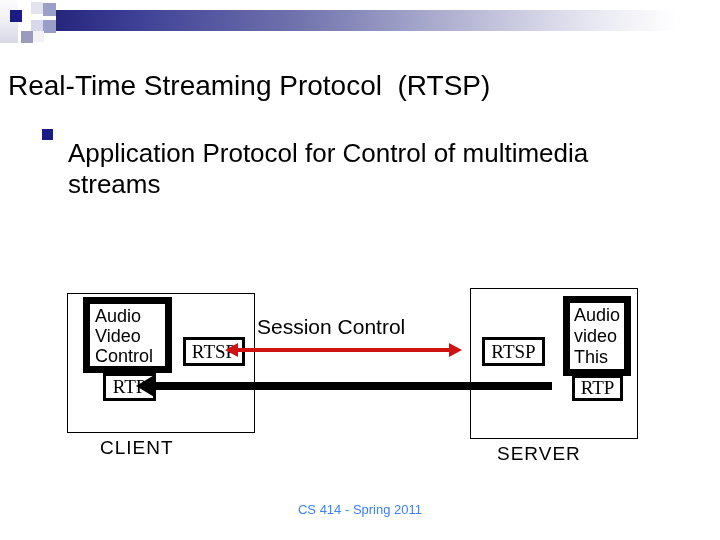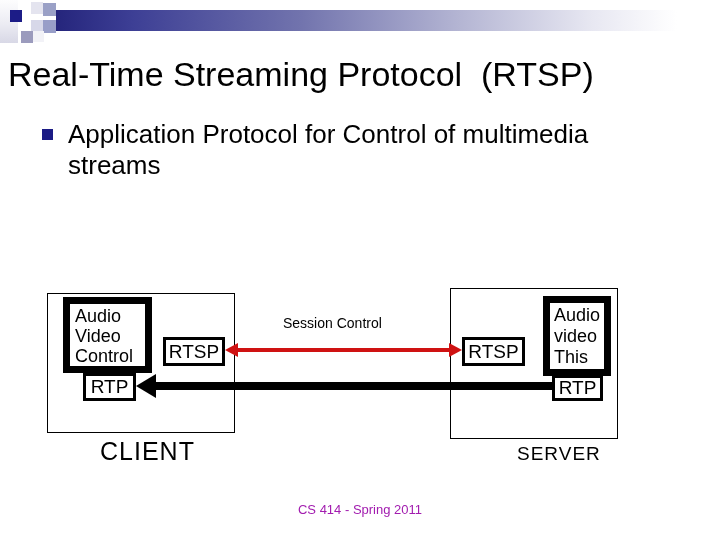--- a/index.html
+++ b/index.html
@@ -25,70 +25,70 @@
   .sq-navy{left:10px;top:10px;width:12px;height:12px;background:#1c1c87;}
   .sq-a{left:31px;top:2px;width:12px;height:12px;background:#e4e4ef;}
   .sq-b{left:43px;top:3px;width:13px;height:13px;background:#9aa0c6;}
   .sq-c{left:31px;top:20px;width:12px;height:12px;background:#d7d8e9;}
   .sq-d{left:43px;top:20px;width:13px;height:13px;background:#989ec8;}
   .sq-e{left:21px;top:31px;width:12px;height:12px;background:#9b9bbd;}
   .sq-f{left:33px;top:31px;width:11px;height:11px;background:#f2f2f7;}
 
   
   .title{
-    position:absolute;left:8px;top:54px;width:706px;
-    font-size:34px;line-height:40px;white-space:pre-wrap;
+    position:absolute;left:8px;top:66px;width:706px;
+    font-size:28px;line-height:40px;white-space:pre-wrap;
     color:#000;
   }
 
   
   .bullets{position:absolute;left:42px;top:119px;width:628px;}
   .bullet-item{display:flex;align-items:flex-start;}
   .bullet-item + .bullet-item{margin-top:15px;}
   .bullet-marker{
     flex:0 0 auto;width:11px;height:11px;background:#1b1b85;
     margin-top:10px;margin-right:15px;
   }
-  .bullet-text{font-size:26px;line-height:31px;max-width:600px;}
+  .bullet-text{font-size:26px;line-height:31px;max-width:600px;margin-top:19px;}
   .em-red{color:#dd1111;font-weight:bold;}
 
   
-  .box{position:absolute;box-sizing:border-box;background:#fff;}
+  .box{position:absolute;box-sizing:border-box;background:#fff;margin-left:20px;}
   .thin{border:1.5px solid #000;}
   .mid{border:3px solid #000;}
   .thick{border:7px solid #000;}
   .client-box{left:47px;top:293px;width:188px;height:140px;background:transparent;}
   .server-box{left:450px;top:288px;width:168px;height:151px;background:transparent;}
   .decoder-box{left:63px;top:297px;width:89px;height:76px;font-size:18px;line-height:20px;padding:2px 0 0 5px;}
   .coder-box{left:543px;top:296px;width:68px;height:80px;font-size:18px;line-height:21px;padding:2px 0 0 4px;}
   .rtsp-client{left:163px;top:337px;width:62px;height:29px;}
   .rtsp-server{left:462px;top:337px;width:63px;height:29px;}
   .rtp-client{left:83px;top:373px;width:53px;height:28px;}
   .rtp-server{left:552px;top:375px;width:51px;height:26px;}
-  .label-box{display:flex;align-items:center;justify-content:center;font-size:19px;}
-  .session-label{position:absolute;left:283px;top:315px;font-size:14px;}
-  .client-label{position:absolute;left:100px;top:437px;font-size:25px;letter-spacing:1px;}
-  .server-label{position:absolute;left:497px;top:443px;font-size:19px;letter-spacing:1px;margin-left:20px;}
+  .label-box{display:flex;align-items:center;justify-content:center;font-size:19px;font-family:Liberation Serif, serif;}
+  .session-label{position:absolute;left:257px;top:315px;font-size:21px;}
+  .client-label{position:absolute;left:100px;top:437px;font-size:19px;letter-spacing:1px;}
+  .server-label{position:absolute;left:497px;top:443px;font-size:19px;letter-spacing:1px;}
 
   
   .red-line{position:absolute;left:236px;top:348px;width:214px;height:4px;background:#cf1212;}
   .red-head-left{position:absolute;left:225px;top:343px;width:0;height:0;
     border-top:7px solid transparent;border-bottom:7px solid transparent;border-right:13px solid #cf1212;}
   .red-head-right{position:absolute;left:449px;top:343px;width:0;height:0;
     border-top:7px solid transparent;border-bottom:7px solid transparent;border-left:13px solid #cf1212;}
 
   
   .black-line{position:absolute;left:150px;top:382px;width:402px;height:8px;background:#000;}
   .black-head{position:absolute;left:136px;top:374px;width:0;height:0;
     border-top:12px solid transparent;border-bottom:12px solid transparent;border-right:20px solid #000;}
 
   
   .footer{
     position:absolute;left:0;top:502px;width:720px;
-    text-align:center;font-size:13px;color:#a21caf;
+    text-align:center;font-size:13px;color:#3b82f6;
   }
 </style>
 </head>
 <body>
 
 <div class="slide">
 
   <div class="deco-strip"></div>
   <div class="sq sq-navy"></div>
   <div class="sq sq-a"></div>

